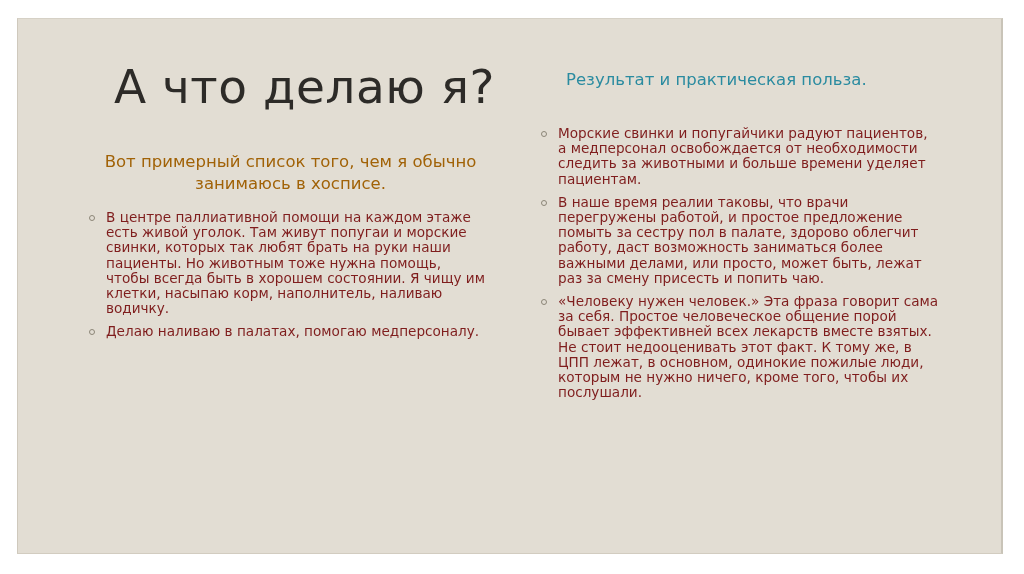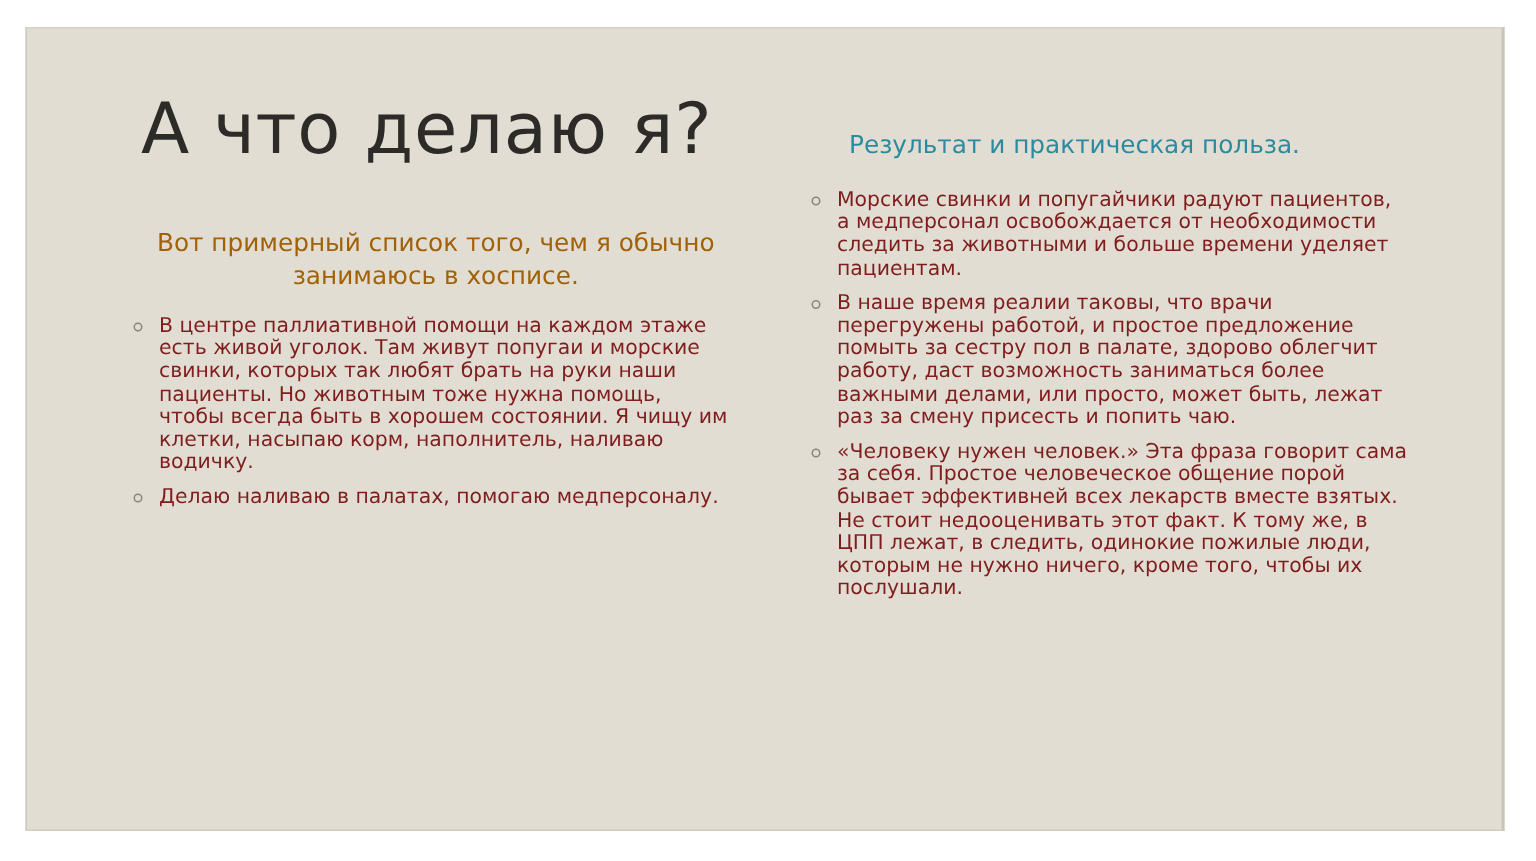--- a/index.html
+++ b/index.html
@@ -20,21 +20,21 @@
       border-left: 1px solid #cfc9bd;
       border-top: 1px solid #d6d1c6;
       border-right: 2px solid #c9c4b8;
       border-bottom: 1px solid #d2ccc0;
       box-sizing: border-box;
       font-family: "DejaVu Sans", sans-serif;
       color: #2a2a2a;
     }
     .title {
       position: absolute;
-      left: 76px;
+      left: 96px;
       top: 40px;
       font-size: 47px;
       font-weight: normal;
       letter-spacing: 0.5px;
       color: #2d2b28;
       white-space: nowrap;
       margin: 0;
       line-height: 1.2;
     }
     .subtitle-left {
@@ -43,21 +43,21 @@
       top: 132px;
       width: 385px;
       text-align: center;
       font-size: 16.5px;
       line-height: 22px;
       color: #a16207;
     }
     .subtitle-right {
       position: absolute;
       left: 548px;
-      top: 67px;
+      top: 50px;
       font-size: 16.5px;
       line-height: 22px;
       color: #2a8ba0;
       white-space: nowrap;
     }
     ul.bullets {
       position: absolute;
       list-style: none;
       margin: 0;
       padding: 0;
@@ -116,16 +116,16 @@
     <li>
       <span class="bullet-dot"></span>
       <span>Морские свинки и попугайчики радуют пациентов, а медперсонал освобождается от необходимости следить за животными и больше времени уделяет пациентам.</span>
     </li>
     <li>
       <span class="bullet-dot"></span>
       <span>В наше время реалии таковы, что врачи перегружены работой, и простое предложение помыть за сестру пол в палате, здорово облегчит работу, даст возможность заниматься более важными делами, или просто, может быть, лежат раз за смену присесть и попить чаю.</span>
     </li>
     <li>
       <span class="bullet-dot"></span>
-      <span>«Человеку нужен человек.» Эта фраза говорит сама за себя. Простое человеческое общение порой бывает эффективней всех лекарств вместе взятых. Не стоит недооценивать этот факт. К тому же, в ЦПП лежат, в следить,  одинокие пожилые люди, которым не нужно ничего, кроме того, чтобы их послушали.</span>
+      <span>«Человеку нужен человек.» Эта фраза говорит сама за себя. Простое человеческое общение порой бывает эффективней всех лекарств вместе взятых. Не стоит недооценивать этот факт. К тому же, в ЦПП лежат, в основном,  одинокие пожилые люди, которым не нужно ничего, кроме того, чтобы их послушали.</span>
     </li>
   </ul>
 </div>
 
 </body></html>

